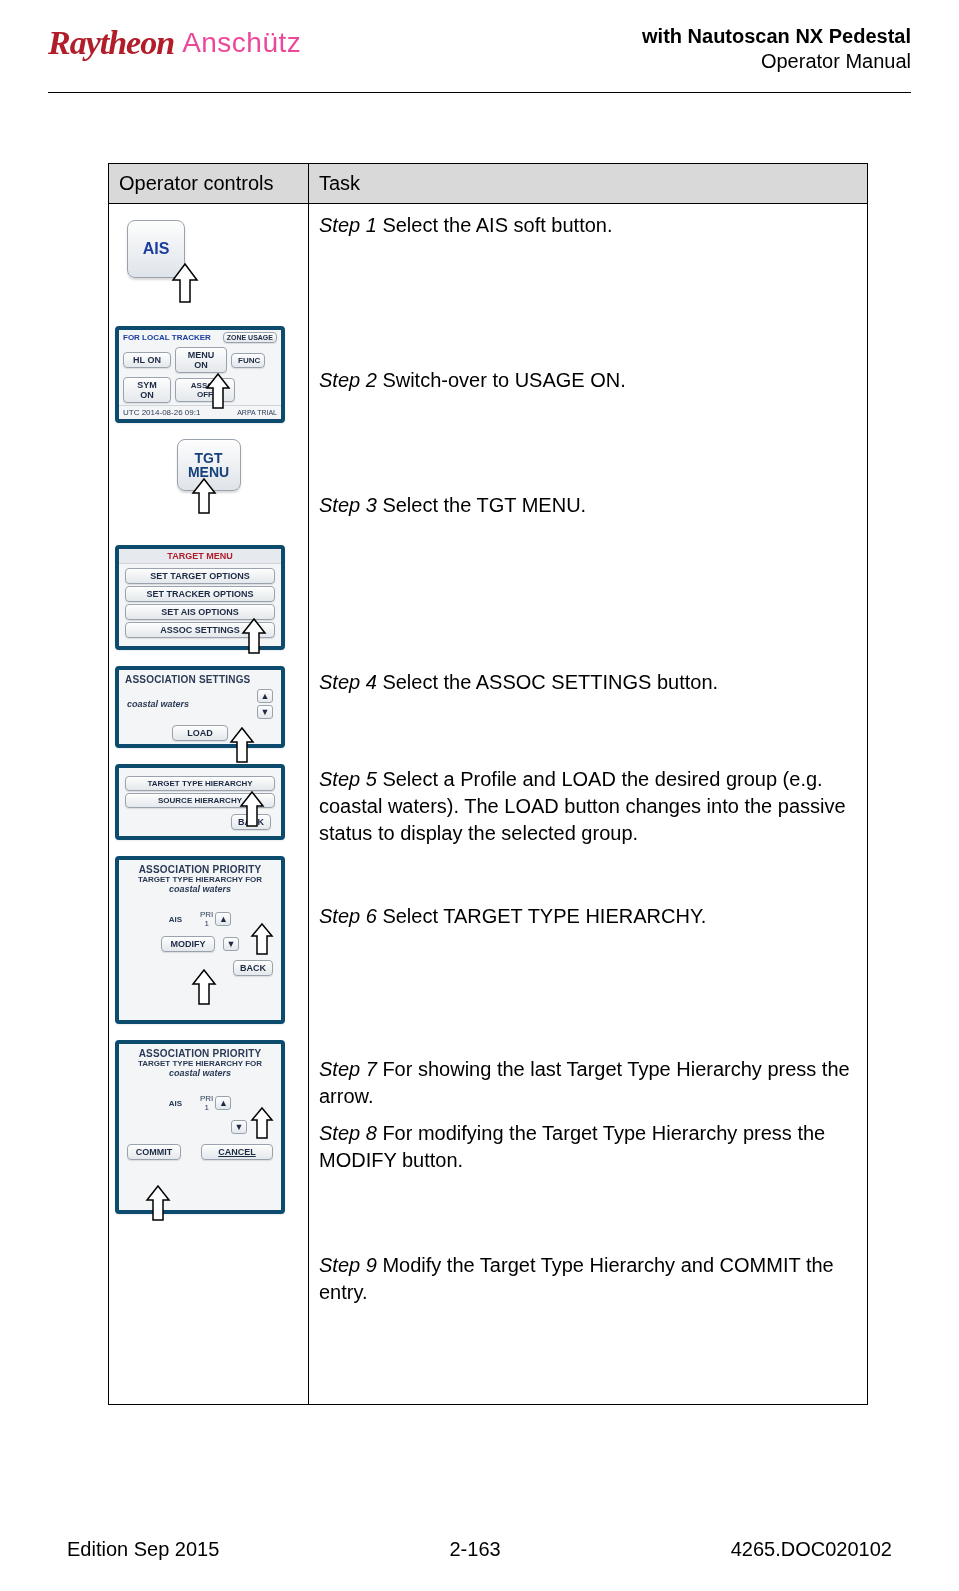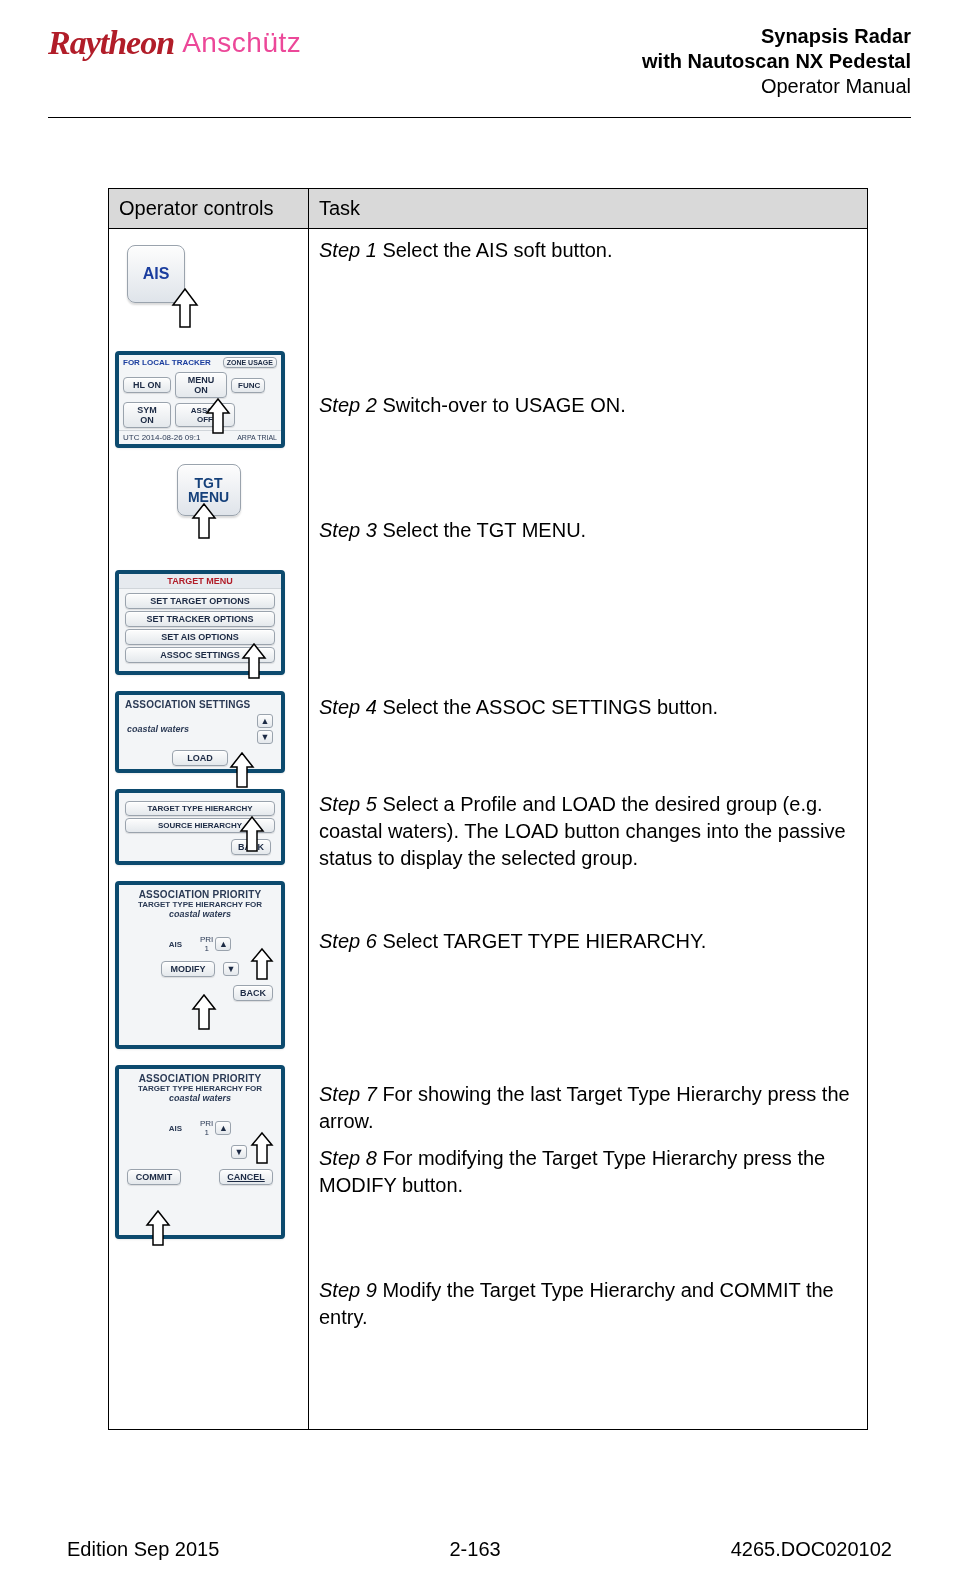--- a/index.html
+++ b/index.html
@@ -80,21 +80,20 @@
 <body>
 
 <div class="page">
 
   <div class="header-row">
     <div class="logo-wrap">
       <span class="logo-ray">Raytheon</span>
       <span class="logo-ans">Anschütz</span>
     </div>
     <div class="header-text">
-      <div class="b">Synapsis Radar</div>
       <div class="b">with Nautoscan NX Pedestal</div>
       <div>Operator Manual</div>
     </div>
   </div>
   <hr class="rule">
 
   <div class="content">
     <table class="main">
       <tbody>
           <tr>
@@ -264,21 +263,21 @@
                   <span class="tiny">1</span>
                 </span>
                 <span class="spin-btn">▲</span>
               </span>
             </div>
             <div class="row-line" style="justify-content:flex-end; padding-right:34px; margin-top:4px;">
               <span class="spin-btn">▼</span>
             </div>
             <div class="row-line" style="justify-content:space-between; padding:8px 8px 0 8px;">
               <span class="btn" style="width:54px;">COMMIT</span>
-              <span class="btn" style="width:54px;text-decoration:underline;">CANCEL</span>
+              <span class="btn" style="width:72px;text-decoration:underline;">CANCEL</span>
             </div>
             <div class="cursor-arrow" style="left:128px; top:62px;">
               <svg width="30" height="36" viewBox="0 0 30 36">
                     <g fill="#fff" stroke="#000" stroke-width="1.5">
                       <path d="M15 2 L25 14 L20 14 L20 32 L10 32 L10 14 L5 14 Z"></path>
                     </g>
                   </svg>
             </div>
             <div class="cursor-arrow" style="left:22px; top:140px;">
               <svg width="34" height="40" viewBox="0 0 34 40">

